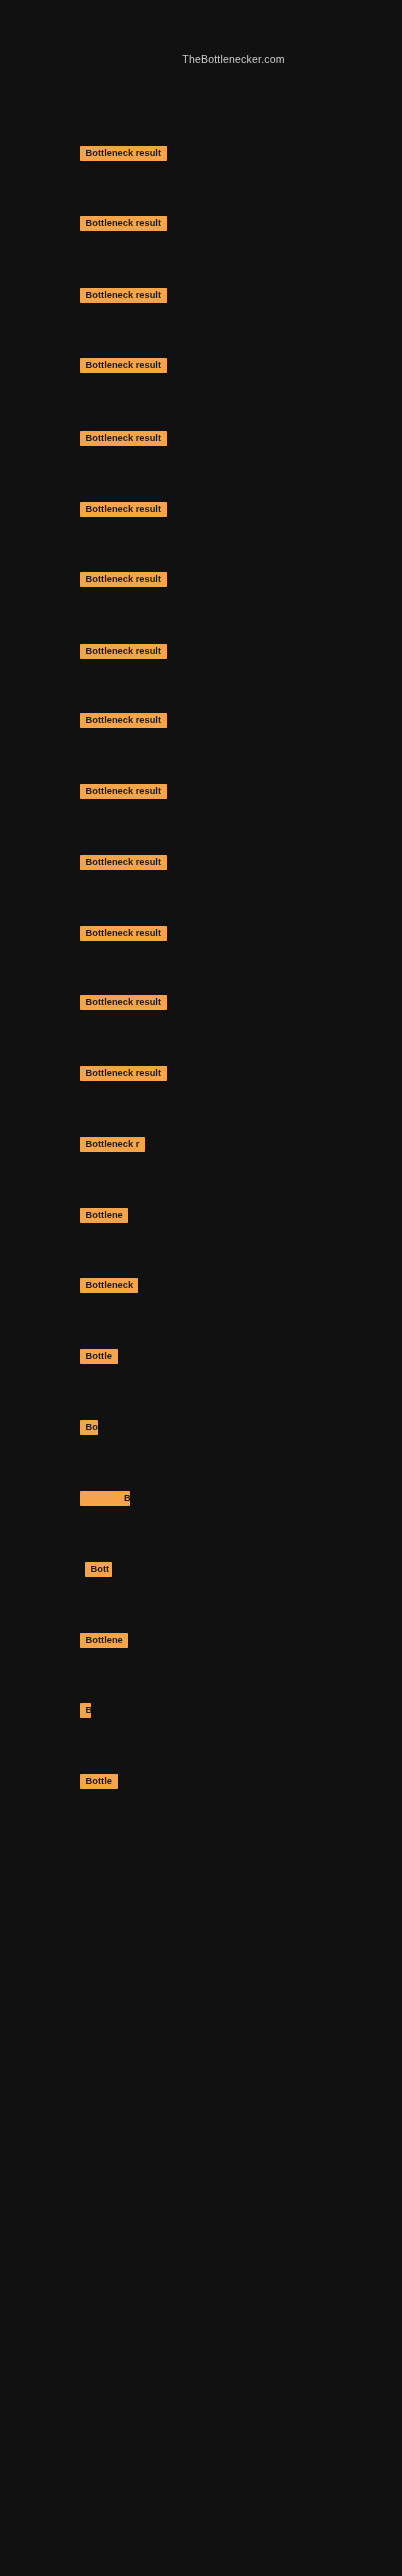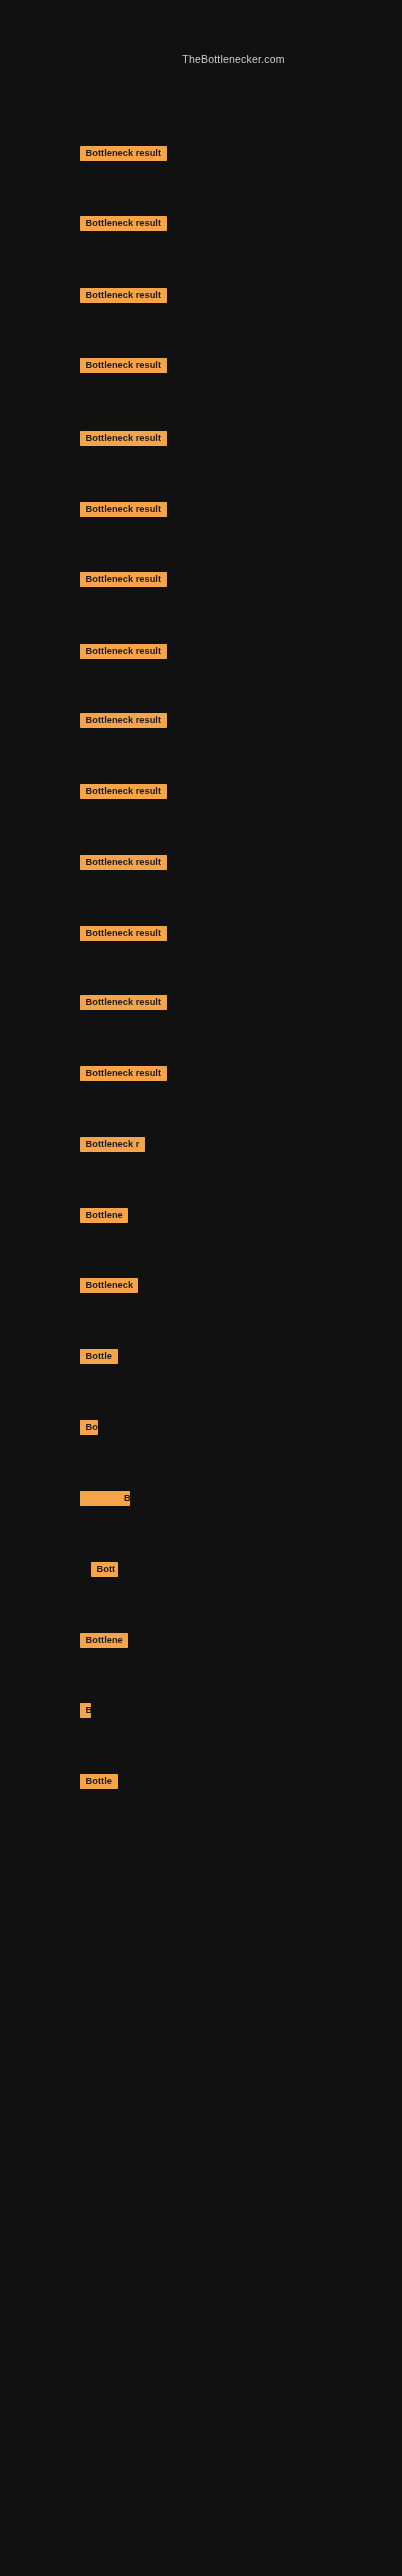--- a/index.html
+++ b/index.html
@@ -62,18 +62,18 @@
     <div class="result-row" style="top: 739px; left: 0px;"><span class="bottleneck-label" style="max-width: 97px;">Bottleneck result</span></div>
     <div class="result-row" style="top: 810px; left: 0px;"><span class="bottleneck-label" style="max-width: 93px;">Bottleneck result</span></div>
     <div class="result-row" style="top: 879px; left: 0px;"><span class="bottleneck-label" style="max-width: 97px;">Bottleneck result</span></div>
     <div class="result-row" style="top: 950px; left: 0px;"><span class="bottleneck-label" style="max-width: 93px;">Bottleneck result</span></div>
     <div class="result-row" style="top: 1021px; left: 0px;"><span class="bottleneck-label" style="max-width: 66px;">Bottleneck r</span></div>
     <div class="result-row" style="top: 1092px; left: 0px;"><span class="bottleneck-label" style="max-width: 50px;">Bottlene</span></div>
     <div class="result-row" style="top: 1162px; left: 0px; text-align: center;"><span class="bottleneck-label" style="max-width: 58px;">Bottleneck</span></div>
     <div class="result-row" style="top: 1233px; left: 0px;"><span class="bottleneck-label" style="max-width: 39px;">Bottle</span></div>
     <div class="result-row" style="top: 1304px; left: 0px;"><span class="bottleneck-label" style="max-width: 17.7px;">Bo</span></div>
     <div class="result-row" style="top: 1375px; left: 0px;"><span class="bottleneck-label" style="max-width: 40px; padding-left: 44px;">Bottler</span></div>
-    <div class="result-row" style="top: 1446px; left: 11px; text-align: right;"><span class="bottleneck-label" style="max-width: 27px;">Bott</span></div>
+    <div class="result-row" style="top: 1446px; left: 5px; text-align: right;"><span class="bottleneck-label" style="max-width: 27px;">Bott</span></div>
     <div class="result-row" style="top: 1517px; left: 0px;"><span class="bottleneck-label" style="max-width: 50px;">Bottlene</span></div>
     <div class="result-row" style="top: 1587px; left: 0px;"><span class="bottleneck-label" style="max-width: 11.3px;">B</span></div>
     <div class="result-row" style="top: 1658px; left: 0px;"><span class="bottleneck-label" style="max-width: 39px;">Bottle</span></div>
   </div>
 
 
 </body></html>

